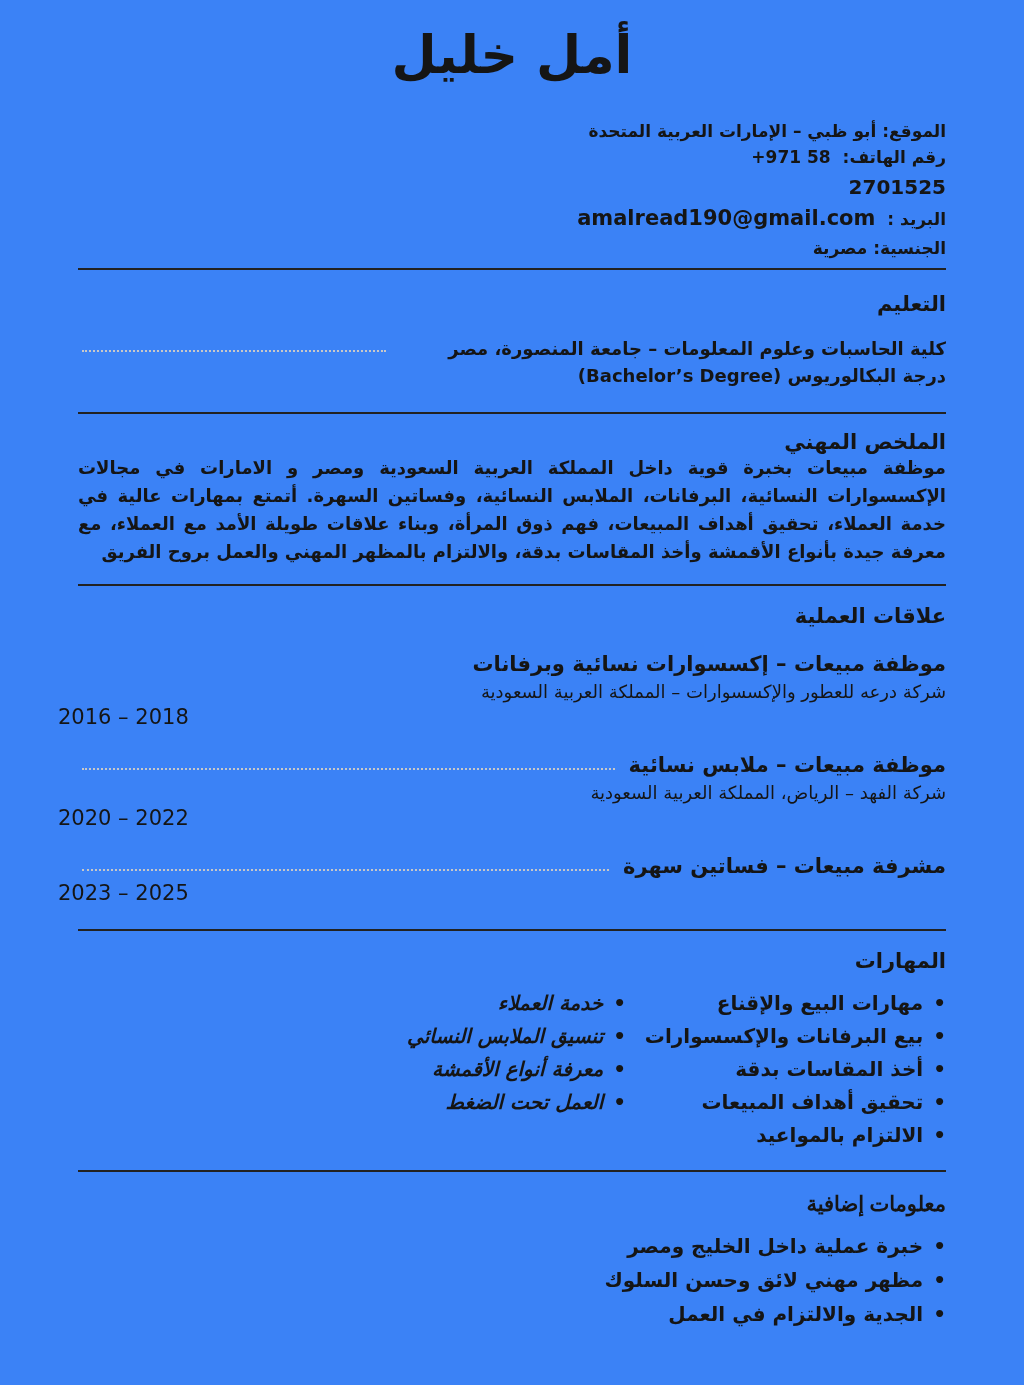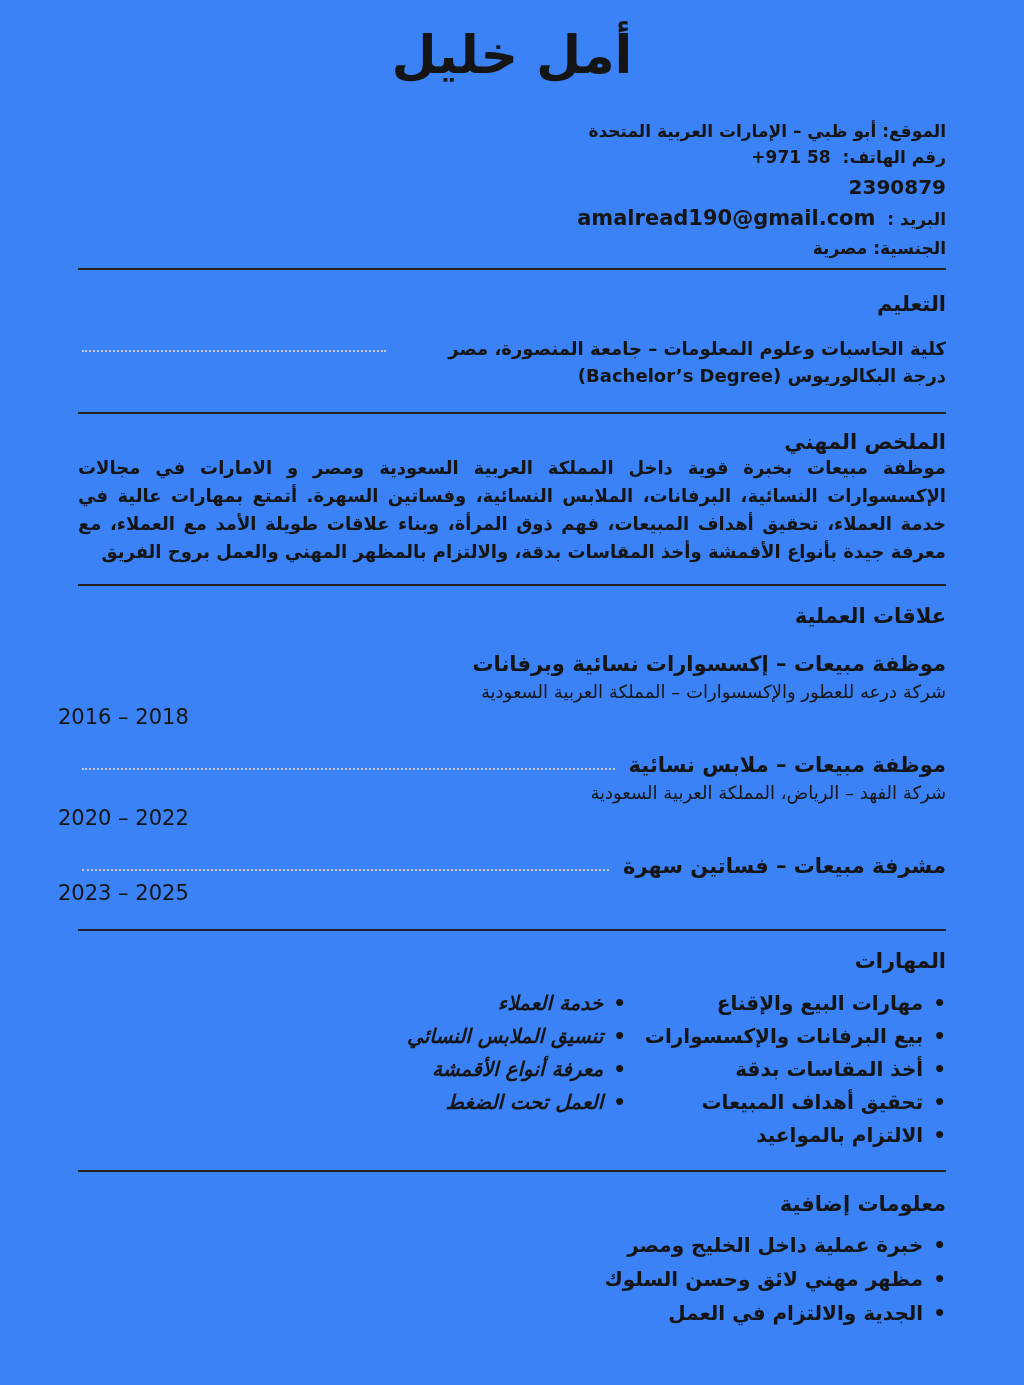--- a/index.html
+++ b/index.html
@@ -22,21 +22,21 @@
   .rule-2 { margin-top:26px; }
   .rule-3 { margin-top:18px; }
   .rule-4 { margin-top:24px; }
   .rule-5 { margin-top:18px; }
 
   .section-heading { font-size:21px; font-weight:bold; text-align:right; }
   .education-section .section-heading { margin-top:22px; }
   .summary-section .section-heading { margin-top:16px; }
   .experience-section .section-heading { margin-top:18px; }
   .skills-section .section-heading { margin-top:18px; }
-  .additional-section .section-heading { margin-top:20px; }
+  .additional-section .section-heading { margin-top:20px;font-family:Liberation Serif, serif; }
 
   .edu-line { display:flex; align-items:baseline; margin-top:22px; font-size:18px; font-weight:bold;gap:48px; }
   .leader { flex:1; border-bottom:2px dotted #c8c8c8; align-self:flex-end; margin-bottom:7px; margin-right:14px; margin-left:4px; }
   .degree { margin-top:6px; font-size:18px; font-weight:bold; text-align:right; }
 
   .summary-text { font-size:18px; font-weight:bold; text-align:justify; line-height:1.55; }
 
   .job { margin-top:24px; }
   .job:first-of-type { margin-top:20px; }
   .job-title-row { display:flex; align-items:baseline; font-size:21px; font-weight:bold; text-align:right; }
@@ -67,21 +67,21 @@
 <div class="page">
 
   <div class="name">أمل خليل</div>
 
   <div class="contact">
     <div>الموقع: أبو ظبي – الإمارات العربية المتحدة</div>
     <div>
       <span>رقم الهاتف:</span>
       <span class="num" dir="ltr">+971 58</span>
     </div>
-    <div class="phone2">2390879</div>
+    <div class="phone2">2701525</div>
     <div>
       <span>البريد :</span>
       <span class="email-addr" dir="ltr">amalread190@gmail.com</span>
     </div>
     <div>الجنسية: مصرية</div>
   </div>
 
   <hr class="rule rule-1">
 
   <div class="section education-section">

